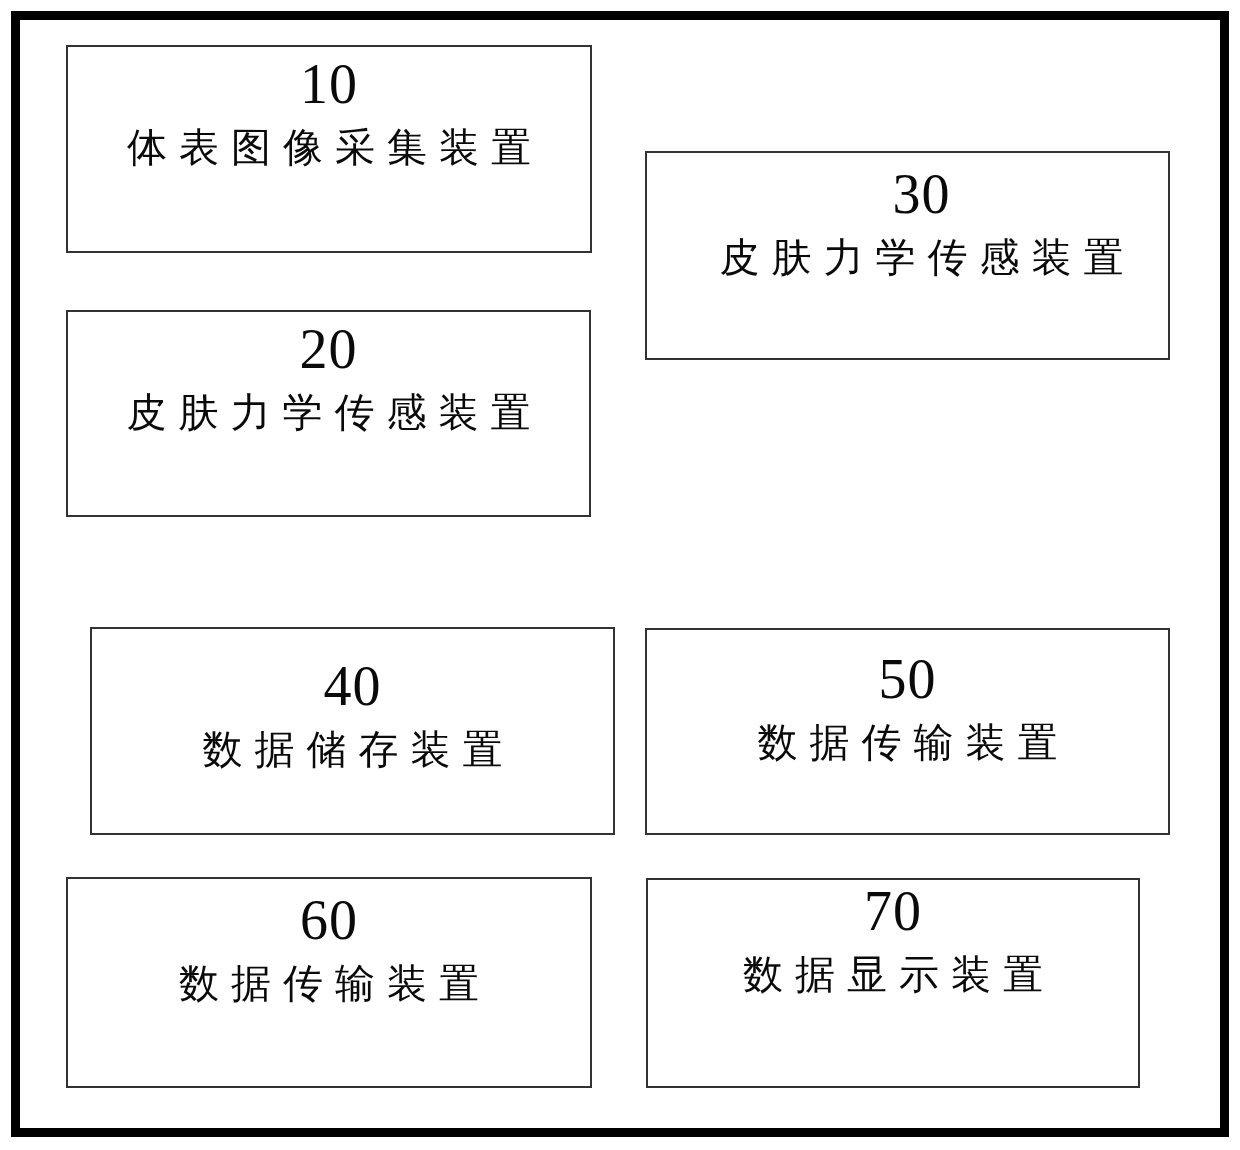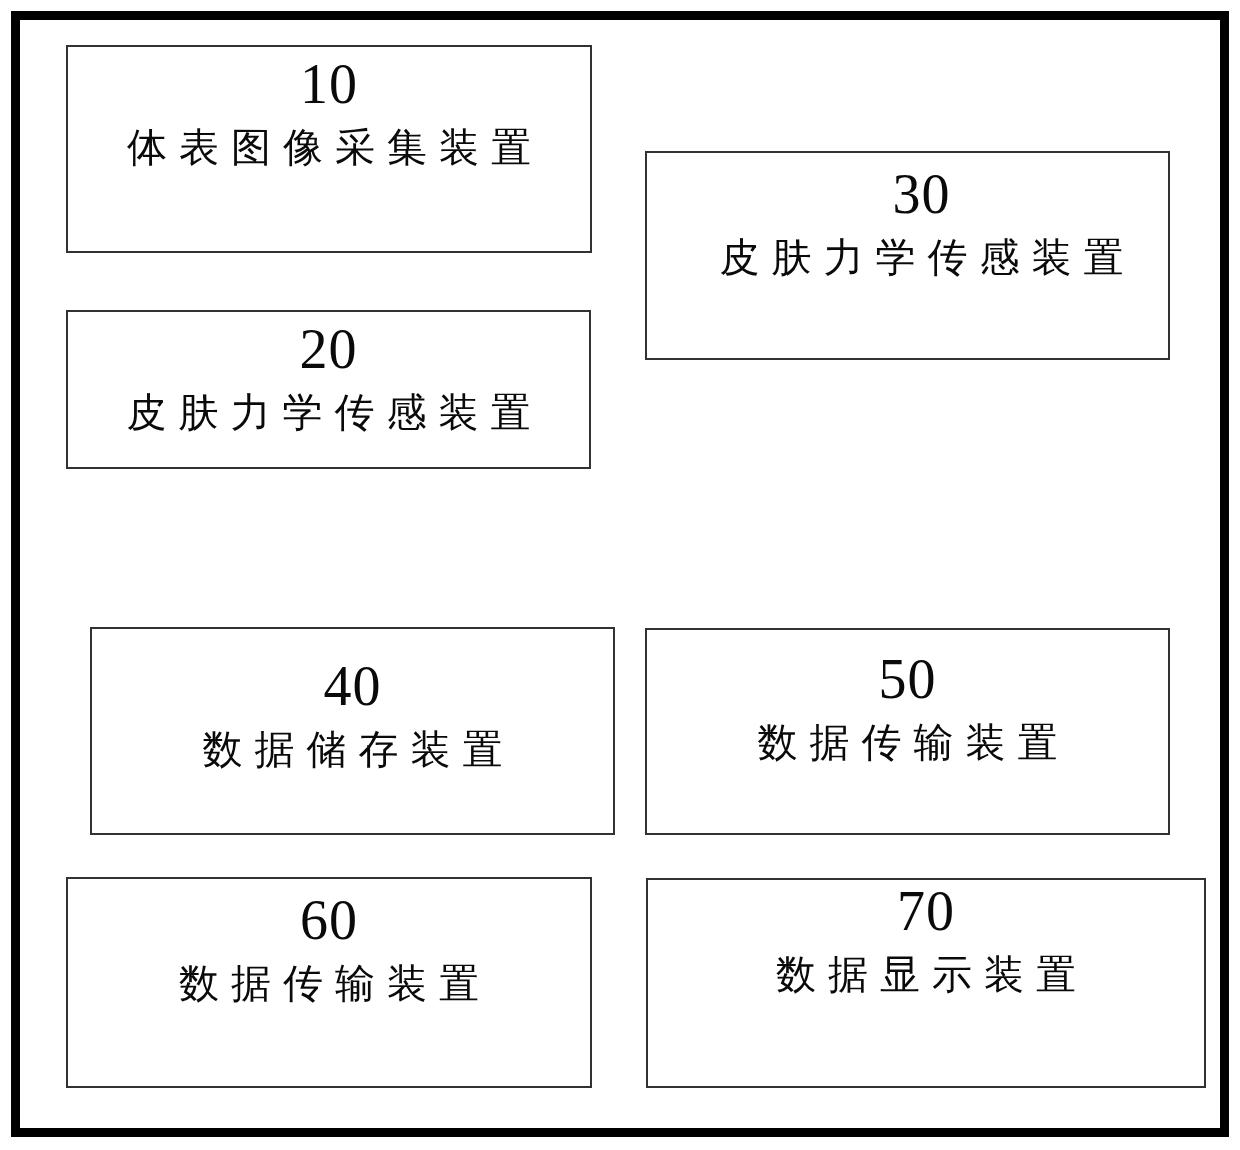--- a/index.html
+++ b/index.html
@@ -47,26 +47,26 @@
     margin-top: 10px;
     font-size: 40px;
     line-height: 58px;
     letter-spacing: 12px;
     text-indent: 12px;
     color: #0a0a0a;
     white-space: nowrap;
   }
   
   .b10 { left: 66px;  top: 45px;  width: 526px; height: 208px; padding-top: 12px; }
-  .b20 { left: 66px;  top: 310px; width: 525px; height: 159px; padding-top: 12px; }
+  .b20 { left: 66px;  top: 310px; width: 525px; height: 207px; padding-top: 12px; }
   .b30 { left: 645px; top: 151px; width: 525px; height: 209px; padding-top: 16px; padding-left: 28px; }
   .b40 { left: 66px;  top: 627px; width: 525px; height: 208px; padding-top: 32px; margin-left: 24px; }
   .b50 { left: 645px; top: 628px; width: 525px; height: 207px; padding-top: 24px; align-items: center; }
   .b60 { left: 66px;  top: 877px; width: 526px; height: 211px; padding-top: 16px; align-items: center; }
-  .b70 { left: 646px; top: 878px; width: 560px; height: 210px; padding-top: 6px; }
+  .b70 { left: 646px; top: 878px; width: 494px; height: 210px; padding-top: 6px; }
 </style>
 </head>
 <body>
 
 <div class="canvas">
   <div class="outer-frame"></div>
 
   <div class="block b10">
     <div class="block-num">10</div>
     <div class="block-label">体表图像采集装置</div>

